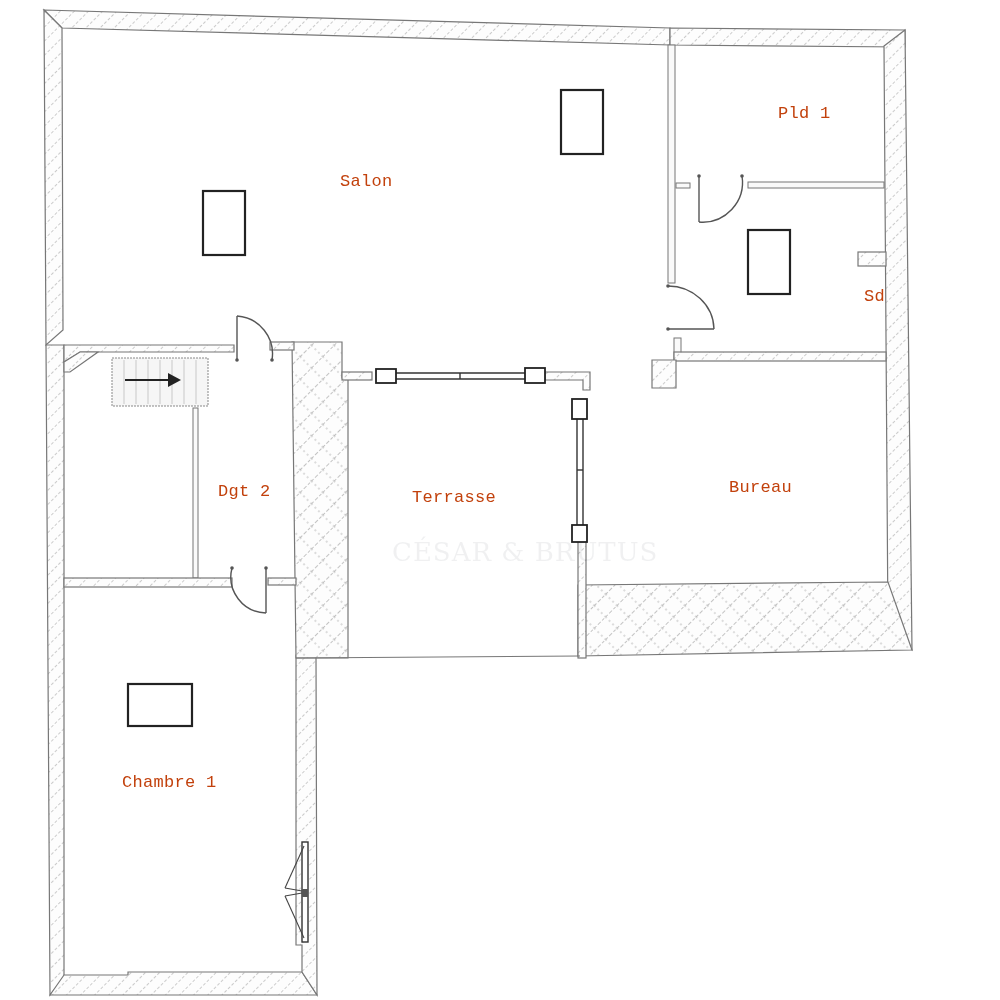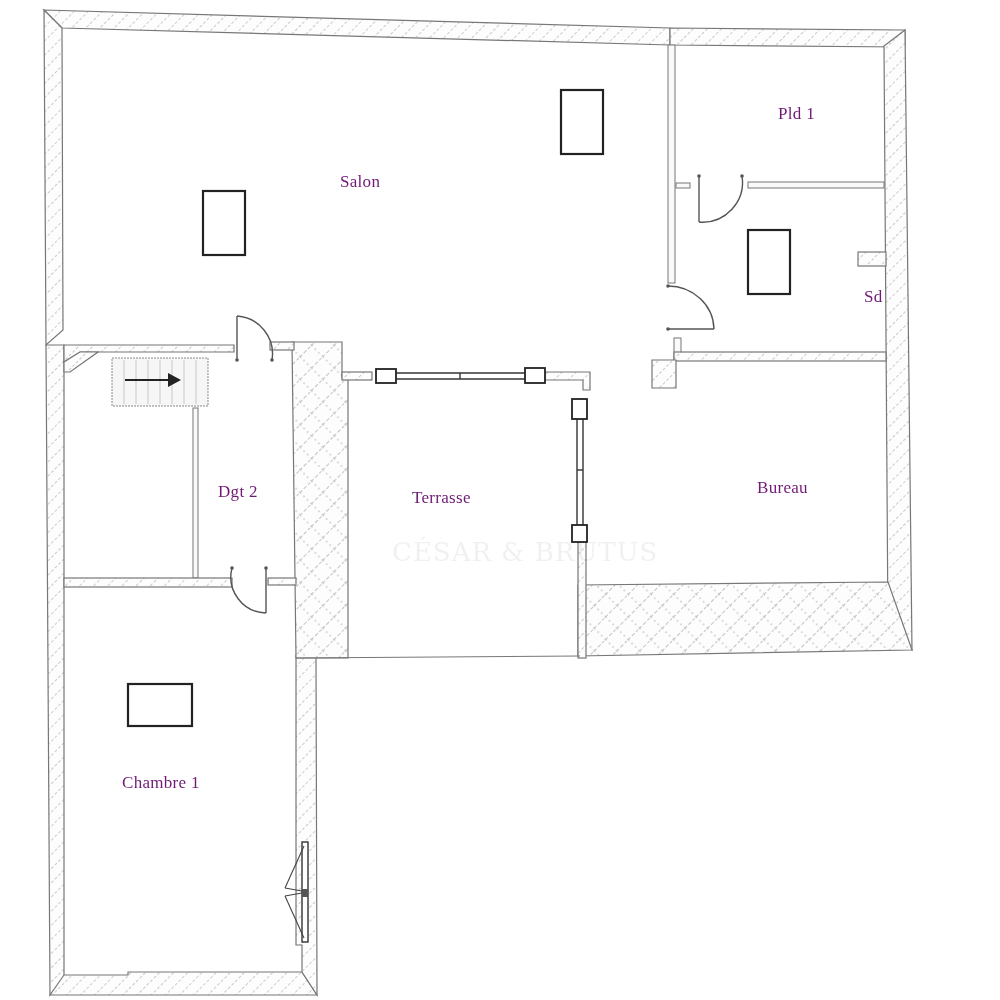--- a/index.html
+++ b/index.html
@@ -6,21 +6,21 @@
   body { width: 1000px; height: 1000px; position: relative; overflow: hidden; font-family: "DejaVu Sans", sans-serif; }
   #plan { position: absolute; left: 0; top: 0; width: 1000px; height: 1000px; }
   .wall { fill: url(#hatch); stroke: #777; stroke-width: 1.2; }
   .wall-thick { fill: url(#hatch2); stroke: #777; stroke-width: 1.2; }
   .partition { fill: #fafafa; stroke: #777; stroke-width: 1; }
   .skylight { fill: #ffffff; stroke: #222; stroke-width: 2.2; }
   .door-arc { fill: none; stroke: #555; stroke-width: 1.4; }
   .door-leaf { fill: none; stroke: #555; stroke-width: 1.4; }
   .win-frame { fill: #fff; stroke: #222; stroke-width: 1.8; }
   .win-line { stroke: #333; stroke-width: 1.4; }
-  .room-label { position: absolute; font-family: Liberation Serif, serif; font-size: 17px; color: #701a75; white-space: nowrap; letter-spacing: 0.3px; }
+  .room-label { position: absolute; font-family: Liberation Mono, monospace; font-size: 17px; color: #c2410c; white-space: nowrap; letter-spacing: 0.3px; }
   .watermark { position: absolute; font-family: "DejaVu Serif", serif; font-size: 26px; color: #0f172a; opacity: 0.06; letter-spacing: 1px; white-space: nowrap; }
   .stair { fill: #f6f6f6; stroke: #888; stroke-width: 1; stroke-dasharray: 2 1; }
   .stair-step { stroke: #c8c8c8; stroke-width: 1; }
 </style>
 </head>
 <body>
 
 <svg id="plan" viewBox="0 0 1000 1000" xmlns="http://www.w3.org/2000/svg">
   <defs>
     <pattern id="hatch" patternUnits="userSpaceOnUse" width="10" height="10" patternTransform="rotate(45)">
@@ -155,14 +155,14 @@
   </g>
 </svg>
 
 <div class="watermark" style="left:392px; top:537px;">CÉSAR &amp; BRUTUS</div>
 
 <div class="room-label" style="left:340px; top:172px;">Salon</div>
 <div class="room-label" style="left:778px; top:104px;">Pld 1</div>
 <div class="room-label" style="left:864px; top:287px;">Sd</div>
 <div class="room-label" style="left:218px; top:446px;margin-top:36px;">Dgt 2</div>
 <div class="room-label" style="left:412px; top:488px;">Terrasse</div>
-<div class="room-label" style="left:729px; top:478px;margin-left:28px;">Bureau</div>
+<div class="room-label" style="left:729px; top:478px;">Bureau</div>
 <div class="room-label" style="left:122px; top:773px;">Chambre 1</div>
 
 </body></html>

